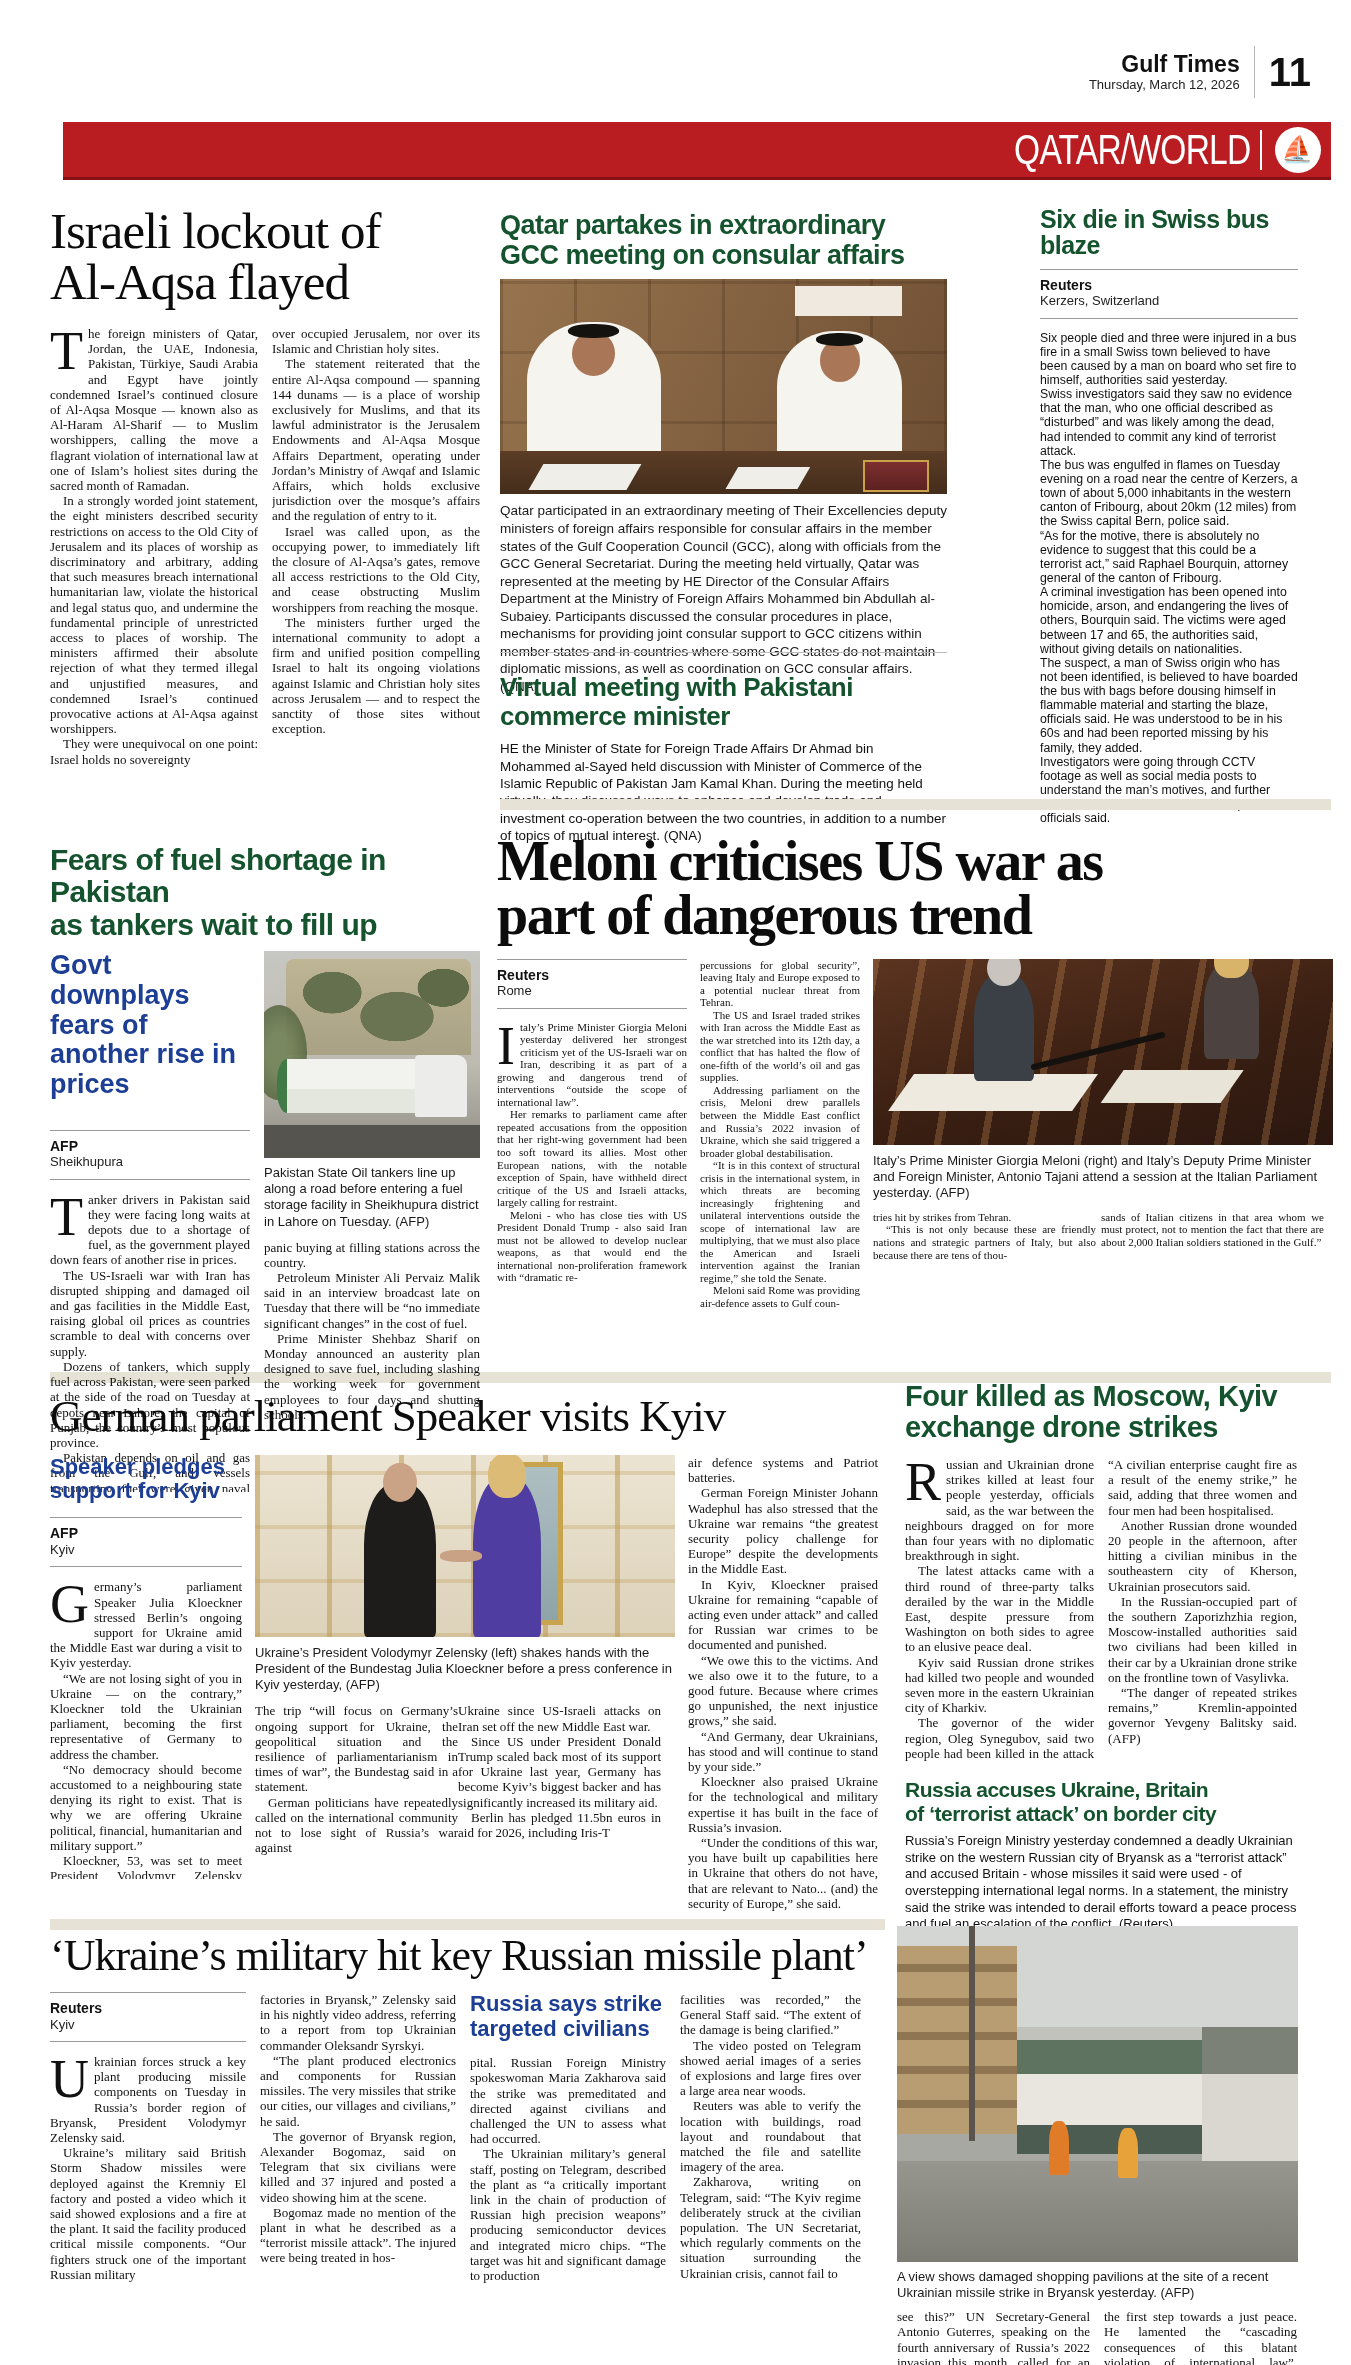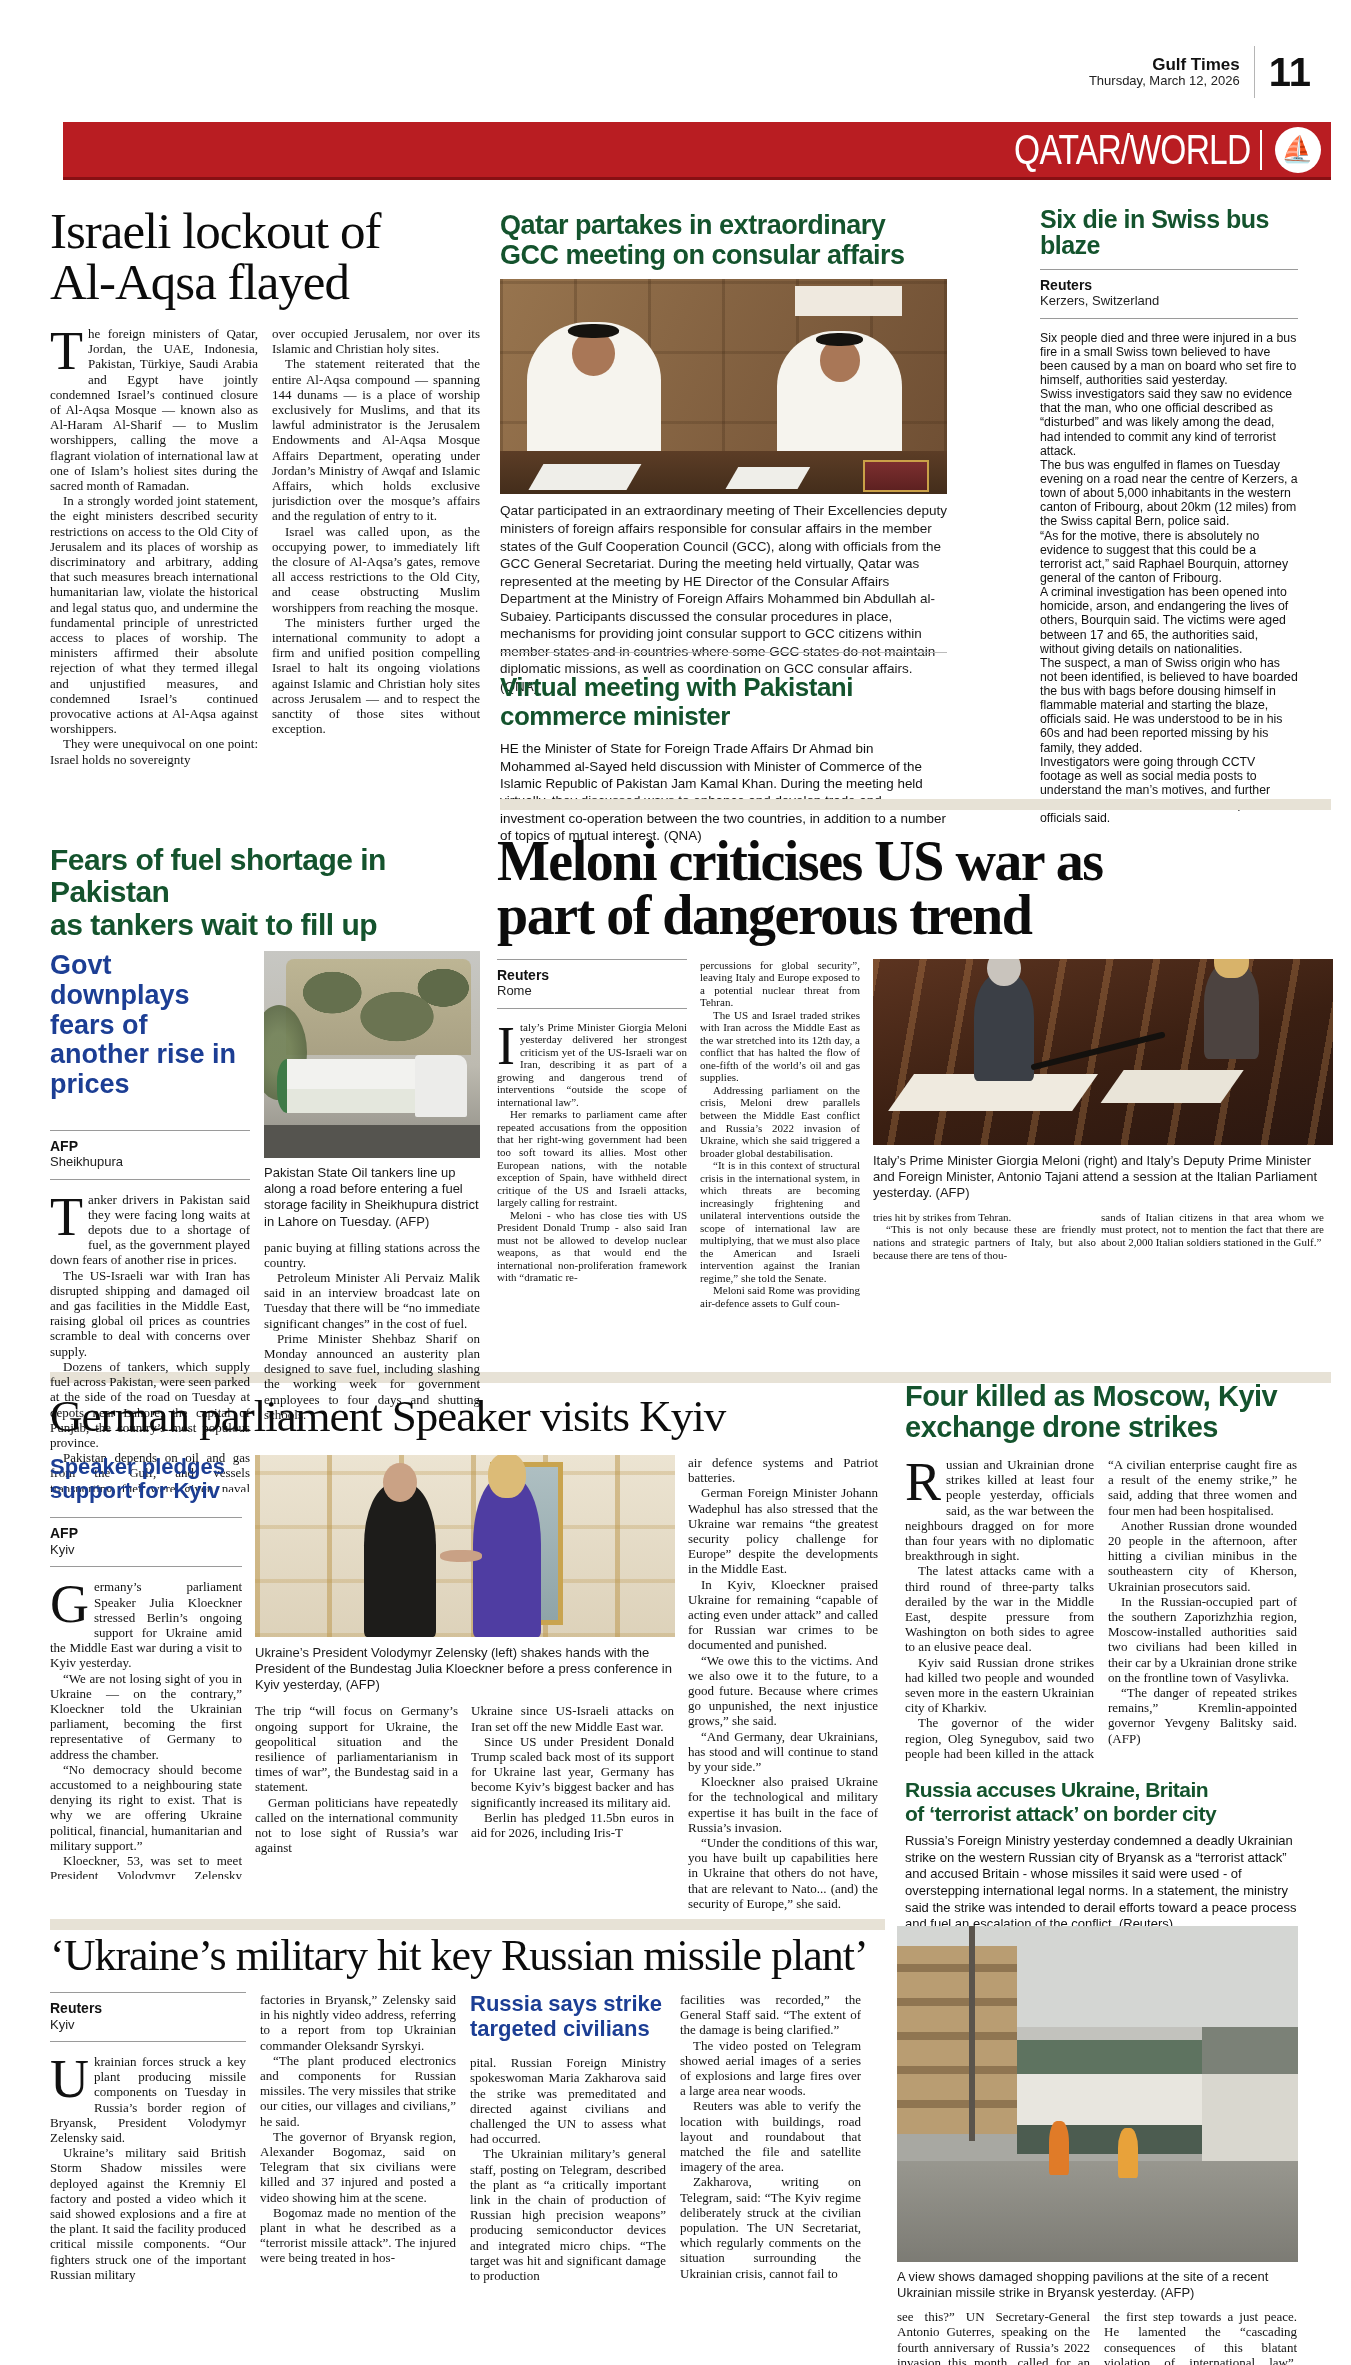--- a/index.html
+++ b/index.html
@@ -2,21 +2,21 @@
 <html><head>
 <meta charset="utf-8">
 <style>
   html,body { margin:0; padding:0; background:#fff; }
   .page { position:relative; width:1351px; height:2365px; background:#fff; overflow:hidden;
           font-family:"Liberation Serif", serif; color:#111; }
 
   
   .masthead { position:absolute; top:46px; right:40px; display:flex; align-items:center; gap:14px; }
   .m-text { text-align:right; font-family:"Liberation Sans", sans-serif; }
-  .m-paper { font-weight:700; font-size:17px; line-height:1.05; }
+  .m-paper { font-weight:700; font-size:23px; line-height:1.05; }
   .m-date  { font-size:13px; color:#222; }
   .m-rule  { width:1px; height:52px; background:#b5b5b5; }
   .m-num   { font-family:"Liberation Sans", sans-serif; font-weight:700; font-size:40px; line-height:1; }
 
   .banner { position:absolute; left:63px; top:122px; width:1268px; height:58px; background:#b91d22;
             border-bottom:3px solid #871014; box-sizing:border-box;
             display:flex; align-items:center; justify-content:flex-end; padding-right:10px; }
   .banner-title { color:#fff; font-family:"Liberation Sans", sans-serif; font-weight:400; font-size:42px;
                   letter-spacing:-1px; transform:scaleX(.8); transform-origin:right center; white-space:nowrap; }
   .banner-sep { width:2px; height:40px; background:#fff; margin:0 13px 0 10px; }
@@ -140,21 +140,21 @@
       repeating-linear-gradient(90deg, rgba(186,148,72,.5) 0 5px, transparent 5px 72px),
       repeating-linear-gradient(0deg, rgba(186,148,72,.28) 0 4px, transparent 4px 54px),
       linear-gradient(#ece4d2,#ddd2ba); }
   .z-mirror { left:56%; top:4%; width:15%; height:84%; background:linear-gradient(#aebfc2,#8fa4a8); border:5px solid #c9a44f; }
   .z-man { left:26%; top:16%; width:17%; height:84%; background:#1d1c1a; border-radius:40% 40% 4% 4%; }
   .z-man::before { content:""; position:absolute; top:-14%; left:26%; width:48%; height:26%; background:#caa285; border-radius:50%; }
   .z-woman { left:52%; top:12%; width:16%; height:88%; background:#4f3da2; border-radius:42% 42% 4% 4%; }
   .z-woman::before { content:""; position:absolute; top:-15%; left:22%; width:56%; height:28%; background:#dcbb77; border-radius:46%; }
   .z-hands { left:44%; top:52%; width:10%; height:7%; background:#c9a185; border-radius:40%; }
   #article-german .caption { margin:8px 0 10px 0; }
-  #article-german .cols23 { display:flex; gap:13px; }
+  #article-german .cols23 { display:flex; }
   #article-german .cols23 .bodytext { width:203px; height:152px; }
   #article-german .col4 { width:190px; height:462px; }
 
   #article-drones { position:absolute; left:905px; top:1381px; width:393px; }
   #article-drones .hl { font-size:29px; line-height:1.07; }
   #article-drones .cols { display:flex; gap:14px; margin-top:14px; height:306px; }
   #article-drones .col { width:189px; }
 
   #article-border { position:absolute; left:905px; top:1778px; width:393px; }
   #article-border .hl { font-size:21px; line-height:1.12; }

